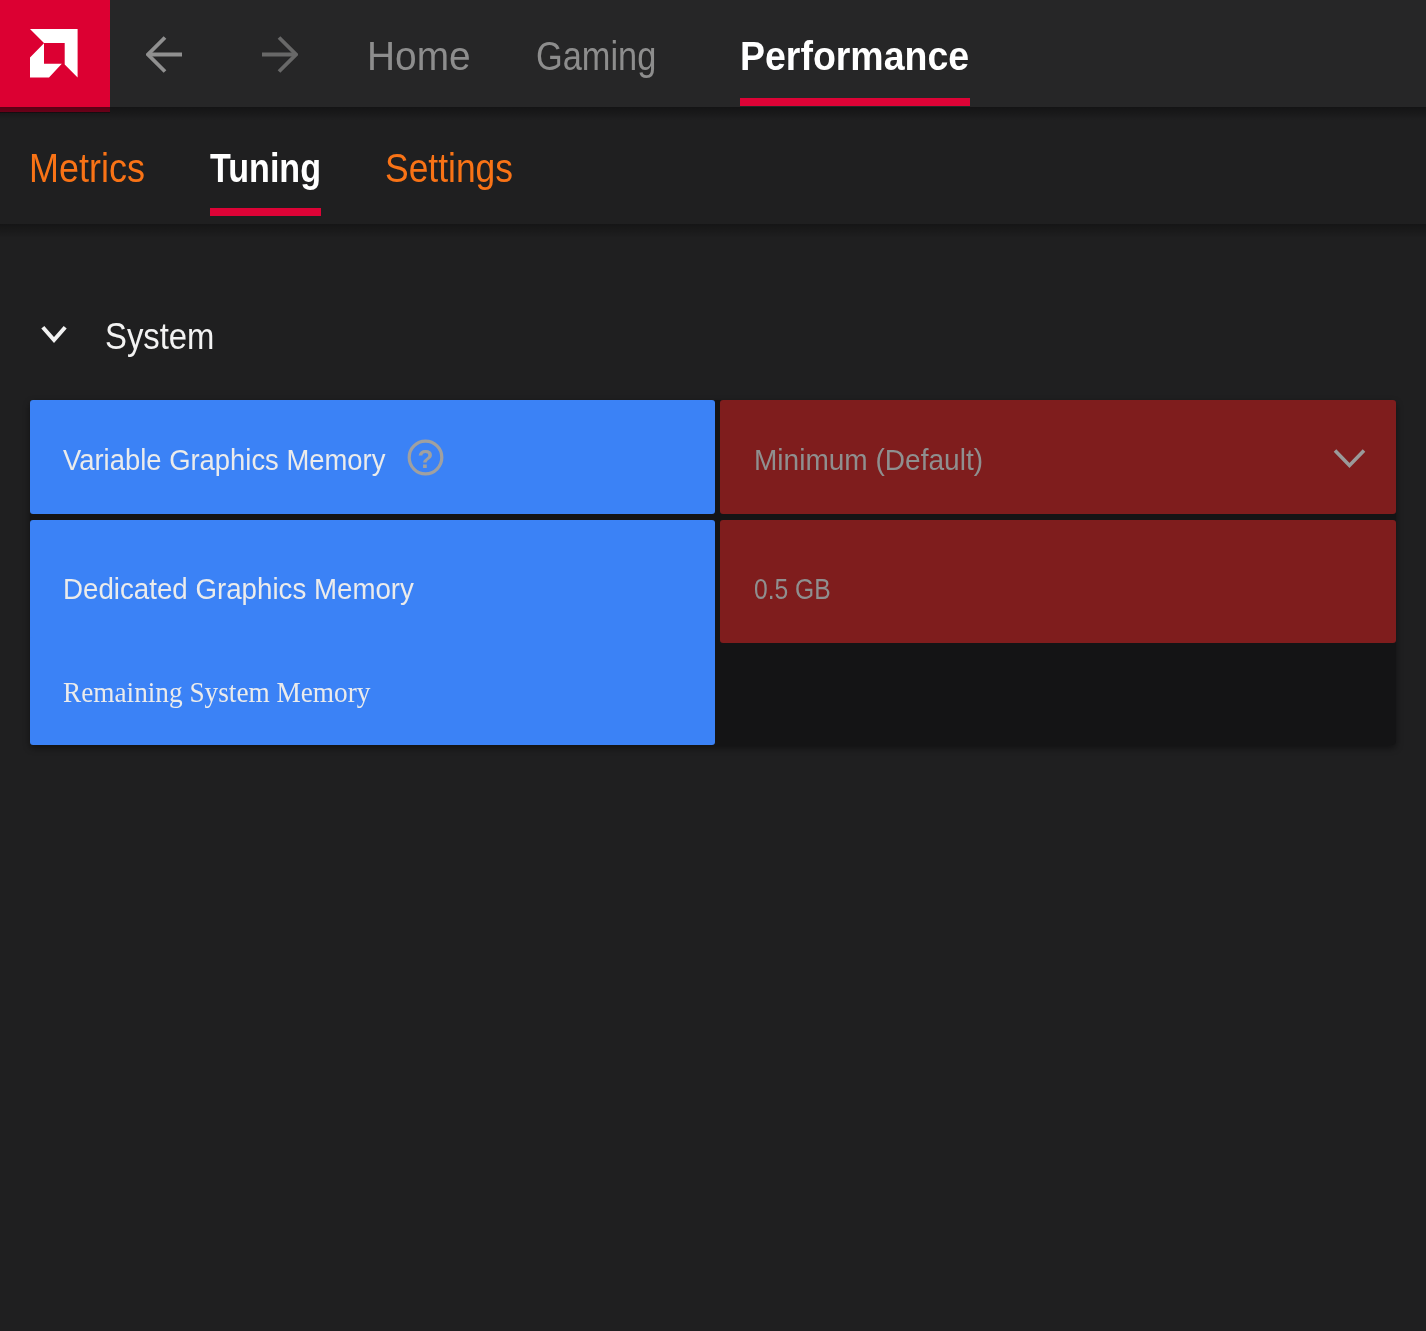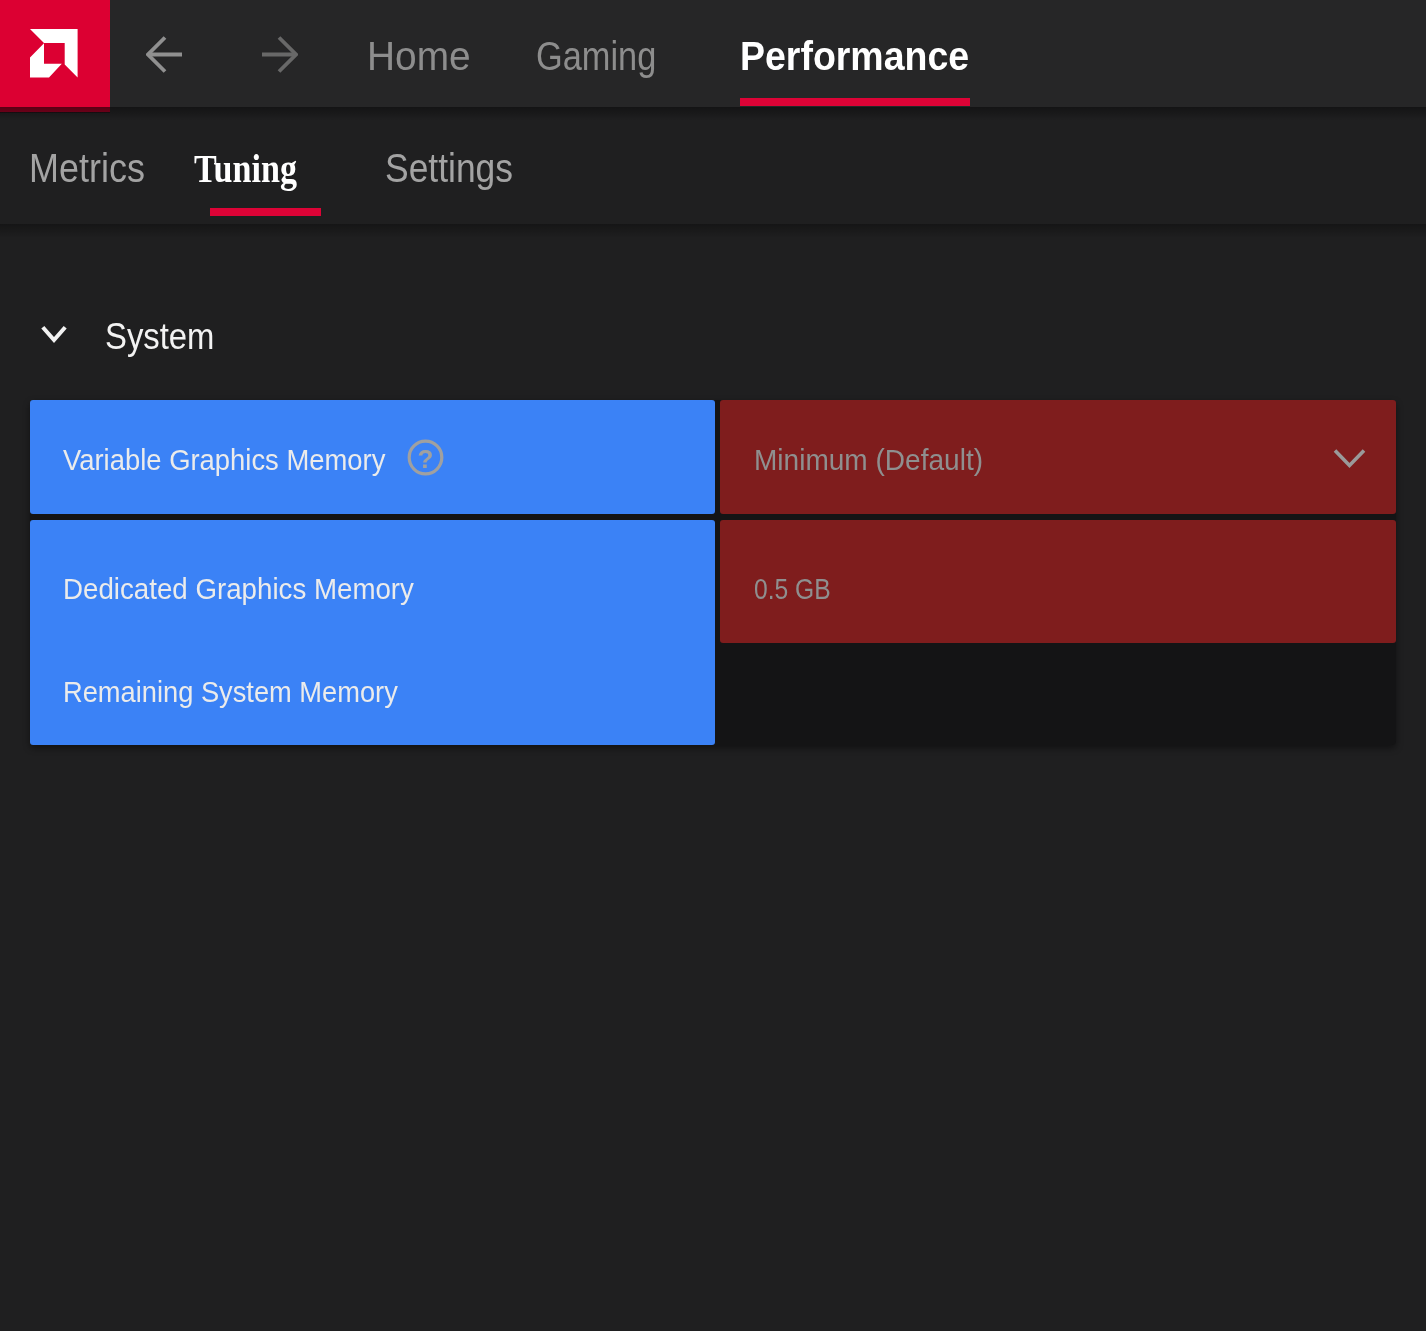--- a/index.html
+++ b/index.html
@@ -16,36 +16,36 @@
     background:linear-gradient(rgba(0,0,0,0.36), rgba(0,0,0,0) 88%); }
 
   .navtxt { position:absolute; top:1px; height:108px; line-height:110px;
     font-size:41px; color:#8d8d8d; }
   #navperf { color:#ffffff; font-weight:bold; }
   #perfline { left:740px; top:97.5px; width:230px; height:8px; background:#dd0336; z-index:7; }
 
   
   #tabbar { left:0; top:107px; width:1426px; height:117px; background:#1f1f20; }
   .tabtxt { position:absolute; top:113px; height:110px; line-height:110px;
-    font-size:41px; color:#a3a3a3; }
+    font-size:41px; color:#f97316; }
   #tabtuning { color:#ffffff; font-weight:bold; }
   #tuneline { left:210px; top:207.5px; width:111px; height:8px; background:#dd0336; z-index:7; }
   #shadow2 { left:0; top:224px; width:1426px; height:16px;
     background:linear-gradient(rgba(0,0,0,0.32), rgba(0,0,0,0) 88%); }
 
   
   #systxt { left:105px; top:312px; font-size:36px; color:#f2f2f2; line-height:50px; }
 
   #table { left:30px; top:400px; width:1366px; height:345px; background:#141415; border-radius:4px;
     box-shadow:0 3px 7px rgba(0,0,0,0.45); }
   .lcell { position:absolute; left:0; width:684.5px; background:#3b82f6; border-radius:3px; }
   .rcell { position:absolute; left:689.5px; width:676.5px; background:#7f1d1d; border-radius:3px; }
   .r1 { top:0; height:113.5px; }
   .r2 { top:119.5px; height:123px; }
-  .r3 { top:236.5px; height:108.5px; }
+  .r3 { top:236.5px; height:108.5px;font-family:Liberation Serif, serif; }
   .ltext { position:absolute; left:33px; top:0; height:100%; display:flex; align-items:flex-end;
     padding-bottom:38.5px; font-size:29px; line-height:29px; color:#ebebeb; }
   .rtext { position:absolute; left:34px; top:0; height:100%; display:flex; align-items:flex-end;
     padding-bottom:38.5px; font-size:29px; line-height:29px; color:#8f8f8f; }
 </style>
 </head>
 <body>
 
 <div class="abs" id="topbar"></div>
 <div class="abs" id="tabbar"></div>
@@ -73,21 +73,21 @@
     <path d="M 18 1.5 L 35 18.5 L 18 35.5"></path>
   </g>
 </svg>
 
 <div class="navtxt" style="left:367px;"><span class="sx" style="transform:scaleX(0.947)">Home</span></div>
 <div class="navtxt" style="left:536px;"><span class="sx" style="transform:scaleX(0.838)">Gaming</span></div>
 <div class="navtxt" id="navperf" style="left:740px;"><span class="sx" style="transform:scaleX(0.914)">Performance</span></div>
 <div class="abs" id="perfline"></div>
 
 <div class="tabtxt" style="left:29px;"><span class="sx" style="transform:scaleX(0.877)">Metrics</span></div>
-<div class="tabtxt" id="tabtuning" style="left:194px;font-family:Liberation Serif, serif;"><span class="sx" style="transform:scaleX(0.831)">Tuning</span></div>
+<div class="tabtxt" id="tabtuning" style="left:210px;"><span class="sx" style="transform:scaleX(0.831)">Tuning</span></div>
 <div class="abs" id="tuneline"></div>
 <div class="tabtxt" style="left:385px;"><span class="sx" style="transform:scaleX(0.864)">Settings</span></div>
 <div class="abs" id="shadow2"></div>
 
 <svg class="abs" style="left:41px; top:324.5px;" width="26" height="19" viewBox="0 0 26 19">
   <path d="M 1.8 2.2 L 13 15 L 24.2 2.2" stroke="#f2f2f2" stroke-width="4" fill="none"></path>
 </svg>
 <div class="abs" id="systxt"><span class="sx" style="transform:scaleX(0.912)">System</span></div>
 
 <div class="abs" id="table">

